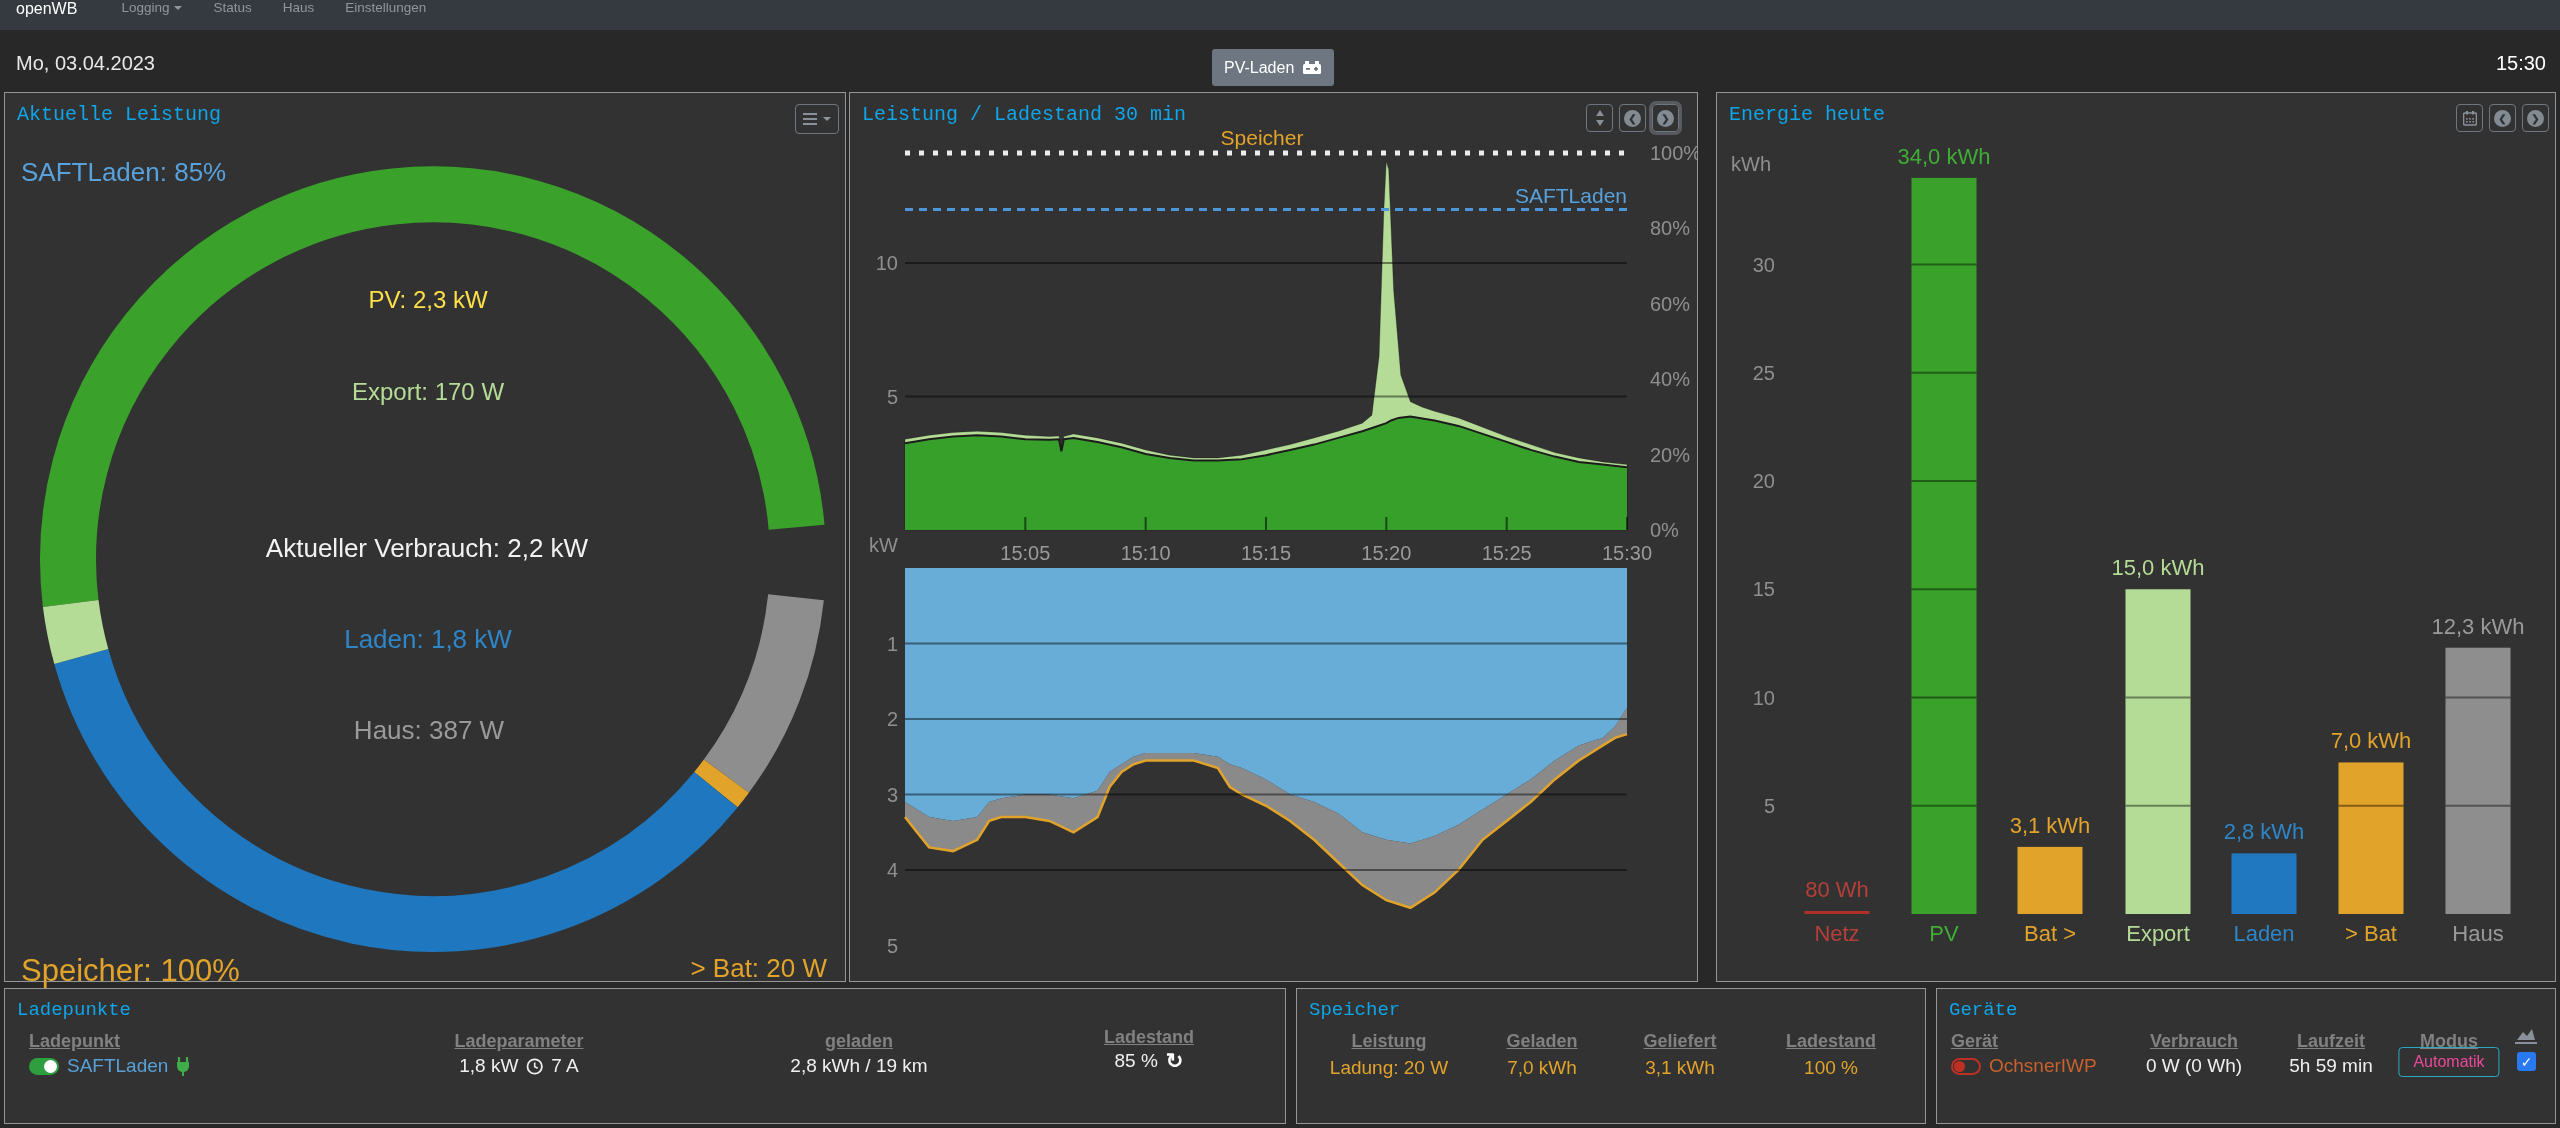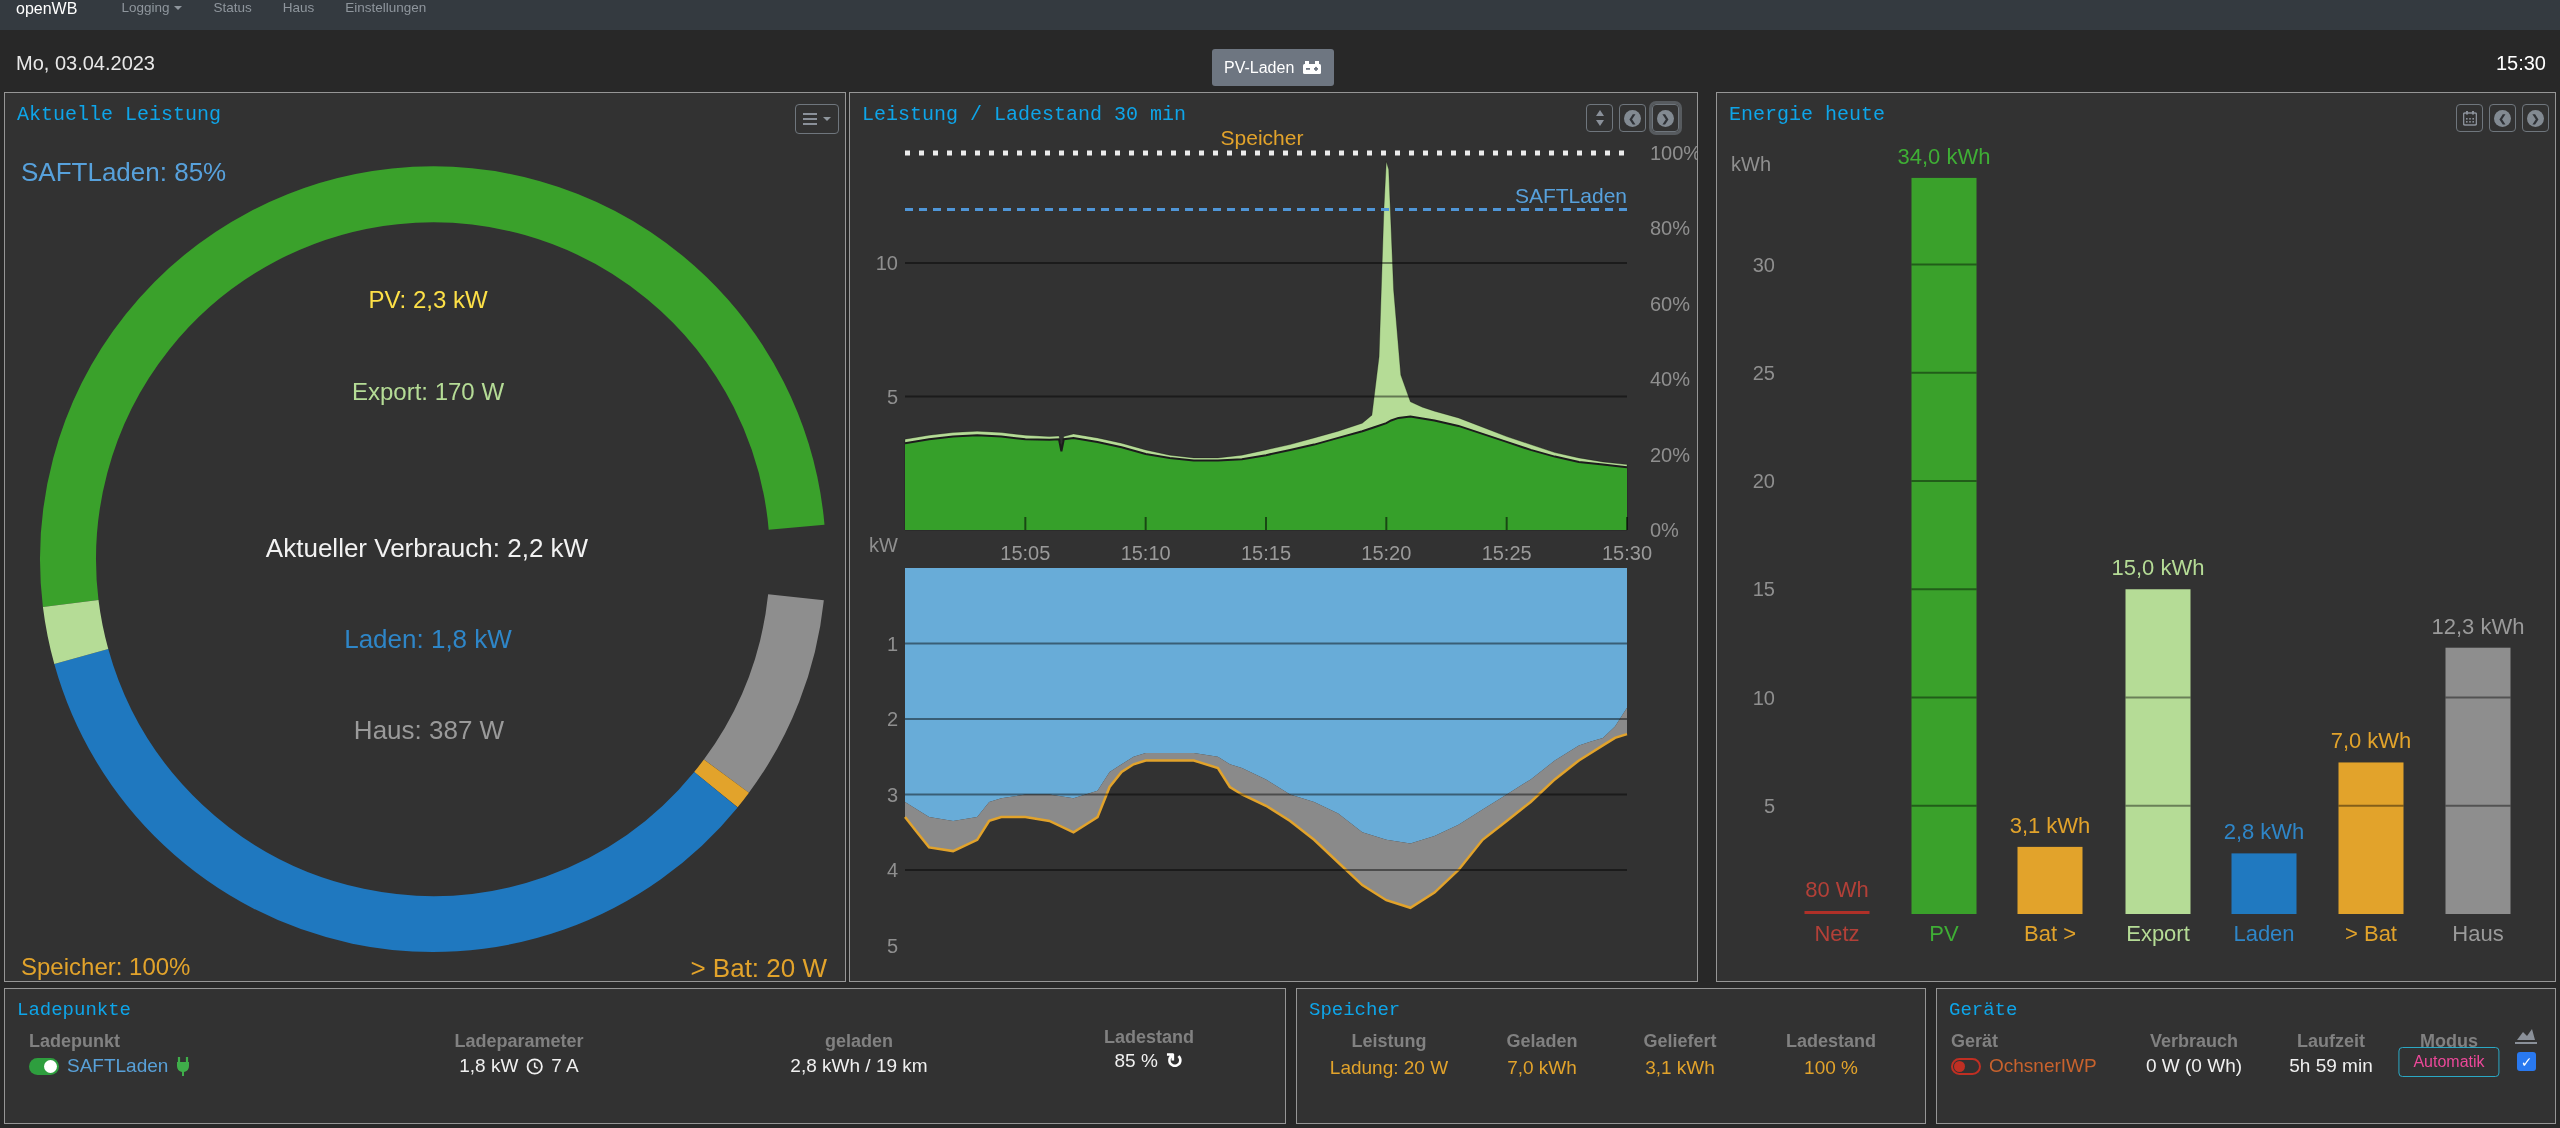--- a/index.html
+++ b/index.html
@@ -37,21 +37,21 @@
   .circle-ic { width:17px; height:17px; border-radius:50%; background:#828a92; color:#2f3237;
     font-size:10px; font-weight:bold; display:flex; align-items:center; justify-content:center; }
   .burger { display:flex; flex-direction:column; gap:3px; }
   .burger i { display:block; width:14px; height:2px; background:#8a9099; }
   #power-menu-btn { position:absolute; right:6px; top:11px; width:44px; height:30px;
     border:1px solid #6f767d; border-radius:4px; display:flex; align-items:center;
     justify-content:center; gap:6px; cursor:pointer; background:transparent; }
   
   .donut-label { position:absolute; font-size:25px; white-space:nowrap; }
   
-  .col-head { position:absolute; color:#818181; font-size:18px; font-weight:bold; white-space:nowrap; }
+  .col-head { position:absolute; color:#818181; font-size:18px; font-weight:bold; white-space:nowrap;text-decoration:underline; }
   .col-val  { position:absolute; color:#f0f0f0; font-size:19px; white-space:nowrap; }
   .gold { color:#e2a32b !important; }
   .toggle-on { width:30px; height:17px; border-radius:9px; background:#2e9e3e; position:relative; display:inline-block; }
   .toggle-on::after { content:""; position:absolute; right:2px; top:2px; width:13px; height:13px;
     border-radius:50%; background:#ffffff; }
   .toggle-off { width:30px; height:17px; border-radius:9px; border:2px solid #c02f23; position:relative; display:inline-block; }
   .toggle-off::after { content:""; position:absolute; left:1px; top:1px; width:11px; height:11px;
     border-radius:50%; background:#c02f23; }
   .row-flex { position:absolute; display:flex; align-items:center; gap:8px; }
   #automatik-btn { border:1px solid #2aa8c4; color:#ec4899; background:transparent; font-size:16px;
@@ -105,21 +105,21 @@
       <path d="M 721.4 683.1 A 365 365 0 0 1 710.9 696.7" stroke="#e2a32b" stroke-width="56" fill="none"></path>
       <path d="M 710.9 696.7 A 365 365 0 0 1 76.3 563.5" stroke="#1f78bf" stroke-width="56" fill="none"></path>
       <path d="M 76.3 563.5 A 365 365 0 0 1 65.7 510.5" stroke="#b5dc96" stroke-width="56" fill="none"></path>
     </svg>
   <div class="donut-label" style="left:16px; top:64px; color:#57a1dc; font-size:26px">SAFTLaden: 85%</div>
   <div class="donut-label" style="left:423px; top:193px; transform:translateX(-50%); color:#fde047; font-size:24px">PV: 2,3 kW</div>
   <div class="donut-label" style="left:423px; top:285px; transform:translateX(-50%); color:#b5dc96; font-size:24px">Export: 170 W</div>
   <div class="donut-label" style="left:422px; top:440px; transform:translateX(-50%); color:#f2f2f2; font-size:26px">Aktueller Verbrauch: 2,2 kW</div>
   <div class="donut-label" style="left:423px; top:531px; transform:translateX(-50%); color:#2e86c8; font-size:26px">Laden: 1,8 kW</div>
   <div class="donut-label" style="left:424px; top:622px; transform:translateX(-50%); color:#9a9a9a; font-size:26px">Haus: 387 W</div>
-  <div class="donut-label" style="left:16px; top:860px; color:#e2a32b; font-size:24px">Speicher: 100%</div>
+  <div class="donut-label" style="left:16px; top:860px; color:#e2a32b; font-size:31px">Speicher: 100%</div>
   <div class="donut-label" style="right:18px; top:860px; color:#e2a32b; font-size:26px">&gt; Bat: 20 W</div>
 </div>
 
 <div id="flow-panel" class="panel">
   <span class="panel-title">Leistung / Ladestand 30 min</span>
   <div class="btn-group" style="right:18px">
     <div class="tool-btn">
       <svg width="12" height="16" viewBox="0 0 12 16">
         <path d="M6 0 L10 6 L2 6 Z" fill="#8a9099"></path>
           <path d="M6 16 L10 10 L2 10 Z" fill="#8a9099"></path>

